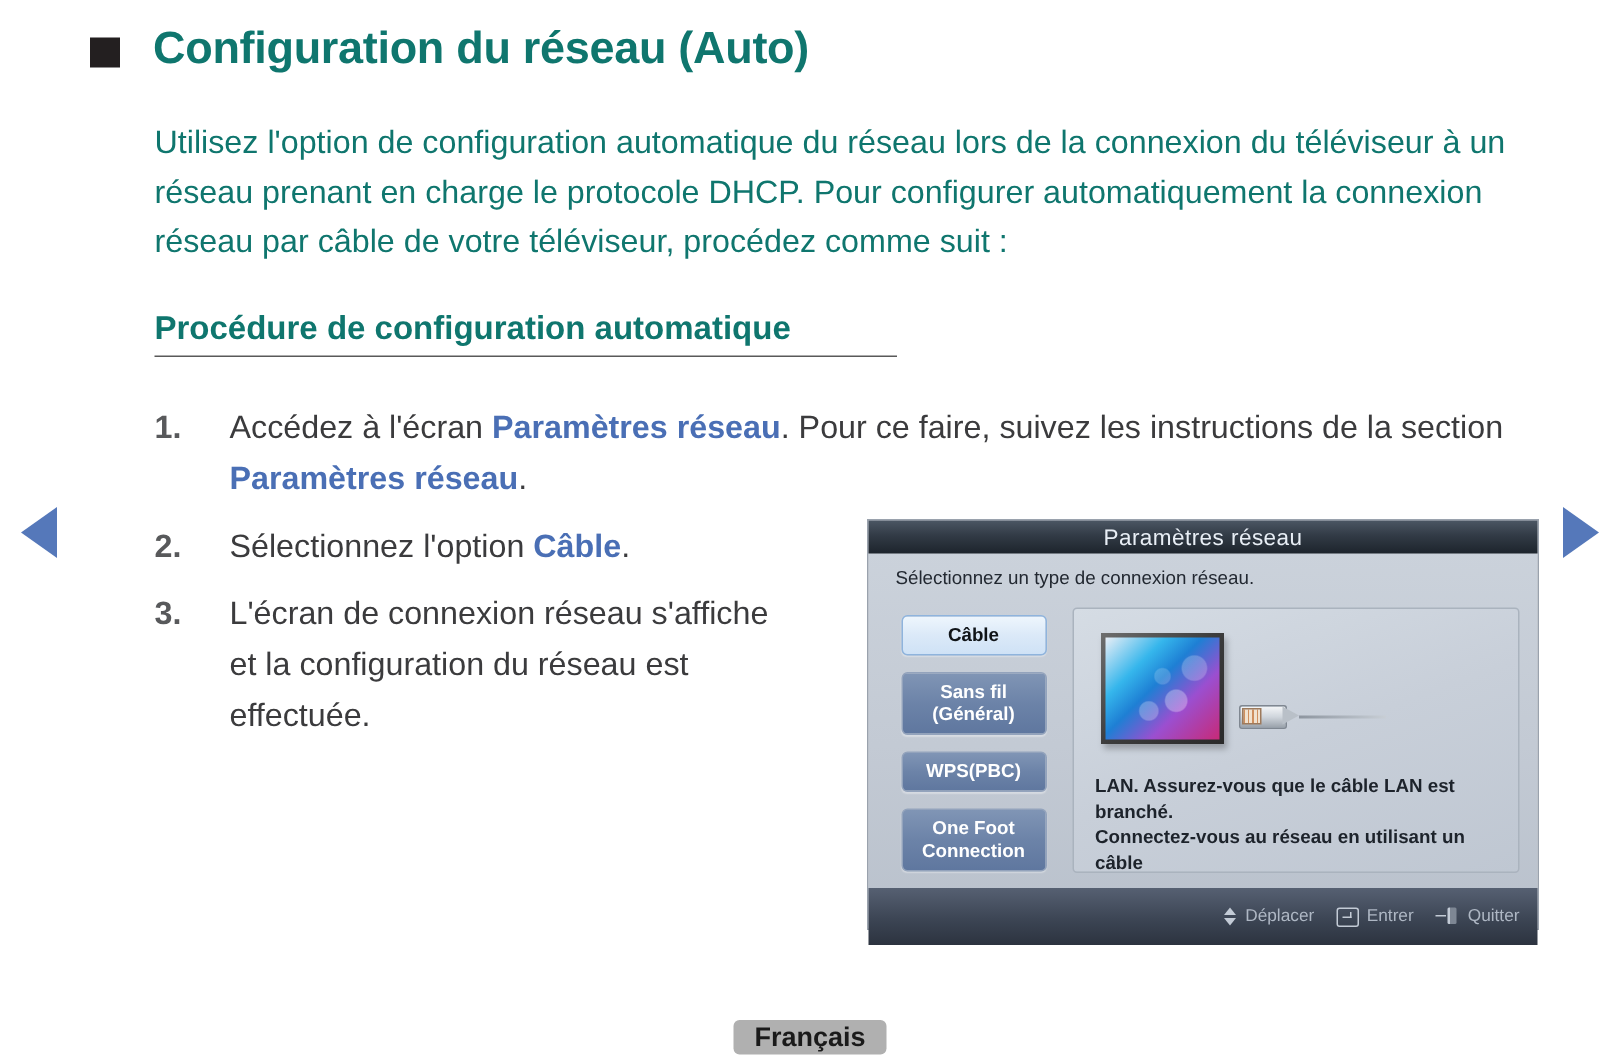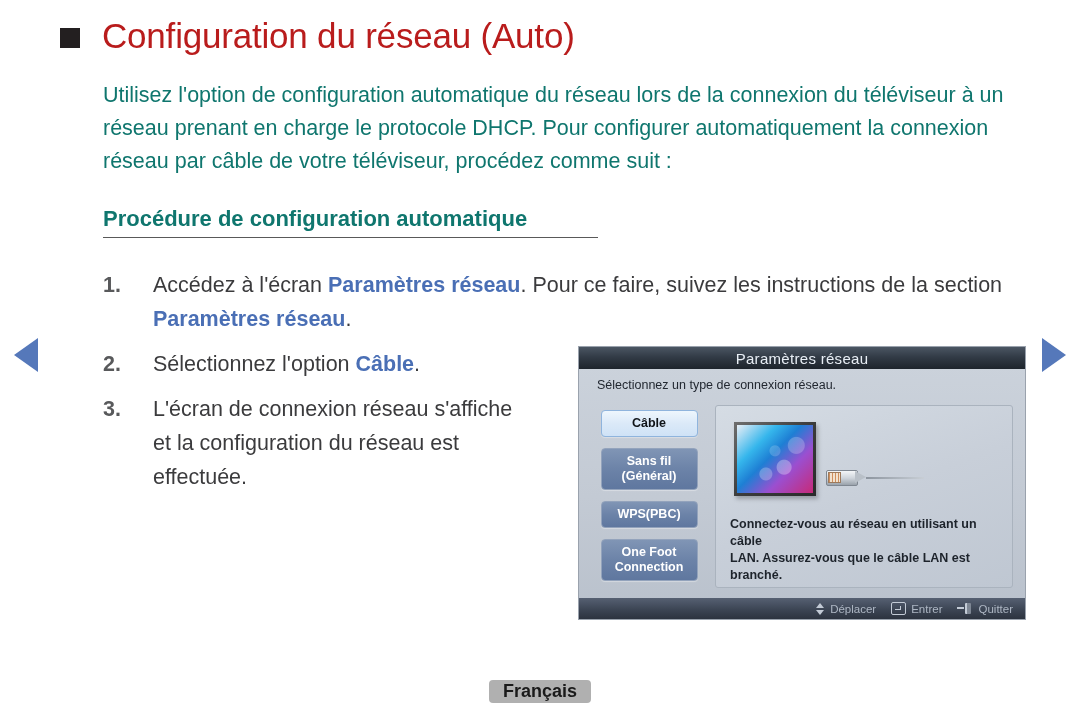--- a/index.html
+++ b/index.html
@@ -26,24 +26,24 @@
   }
   .title-bullet {
     width: 20px;
     height: 20px;
     background: #231f20;
     margin-right: 22px;
     margin-top: 4px;
     flex: none;
   }
   .page-title {
-    font-size: 35px;
-    font-weight: normal;
+    font-size: 30px;
+    font-weight: bold;
     letter-spacing: -0.2px;
-    color: #b91c1c;
+    color: #0f766e;
     white-space: nowrap;
   }
 
   
   .intro {
     position: absolute;
     left: 103px;
     top: 57px;
     width: 915px;
     font-size: 21.5px;
@@ -247,21 +247,21 @@
     position: absolute;
     left: 14px;
     top: 110px;
     right: 8px;
     font-size: 12.5px;
     font-weight: bold;
     line-height: 17px;
     color: #1d232b;
   }
   .osd-footer {
-    height: 21px;
+    height: 38px;
     flex: none;
     background: linear-gradient(180deg, #566072 0%, #3c4554 55%, #2c333f 100%);
     display: flex;
     align-items: center;
     justify-content: flex-end;
     padding-right: 12px;
     gap: 15px;
   }
   .foot-item {
     display: flex;
@@ -404,22 +404,22 @@
         </div>
         <div class="lan-plug">
           <div class="plug-body"></div>
           <div class="plug-contacts"></div>
           <div class="plug-tip"></div>
           <div class="plug-wire"></div>
         </div>
       </div>
 
       <div class="detail-text">
+        <div>LAN. Assurez-vous que le câble LAN est branché.</div>
         <div>Connectez-vous au réseau en utilisant un câble</div>
-        <div>LAN. Assurez-vous que le câble LAN est branché.</div>
       </div>
 
     </div>
   </div>
 
   <div class="osd-footer">
     <span class="foot-item">
       <span class="ic ic-updown"></span>
       <span>Déplacer</span>
     </span>

